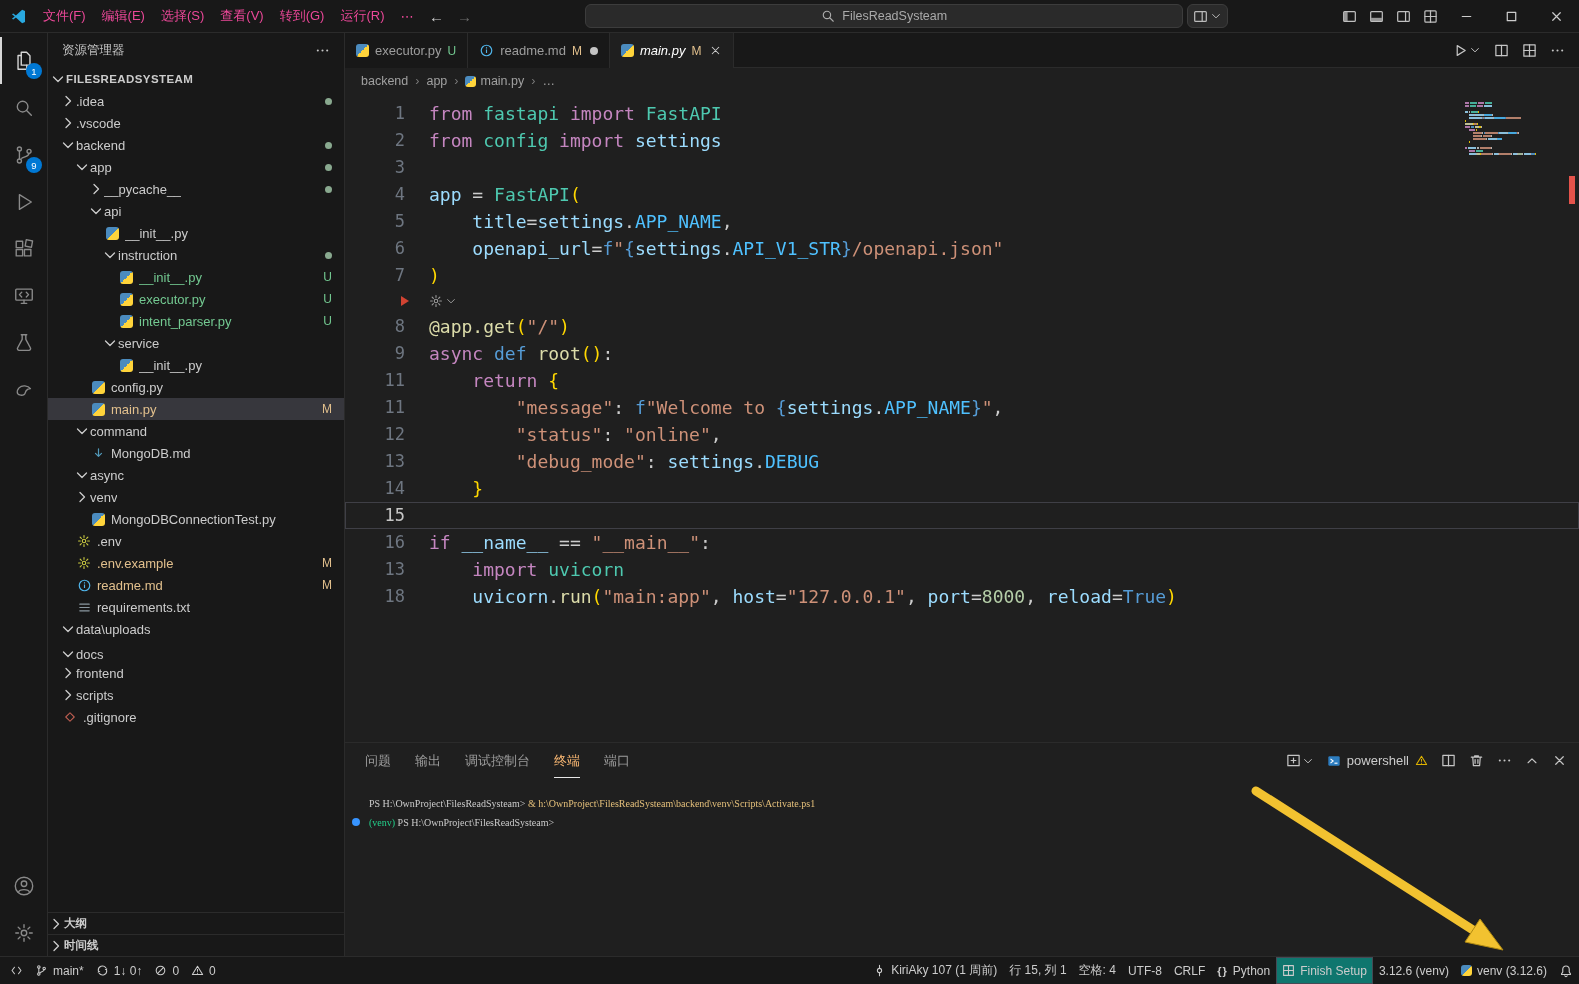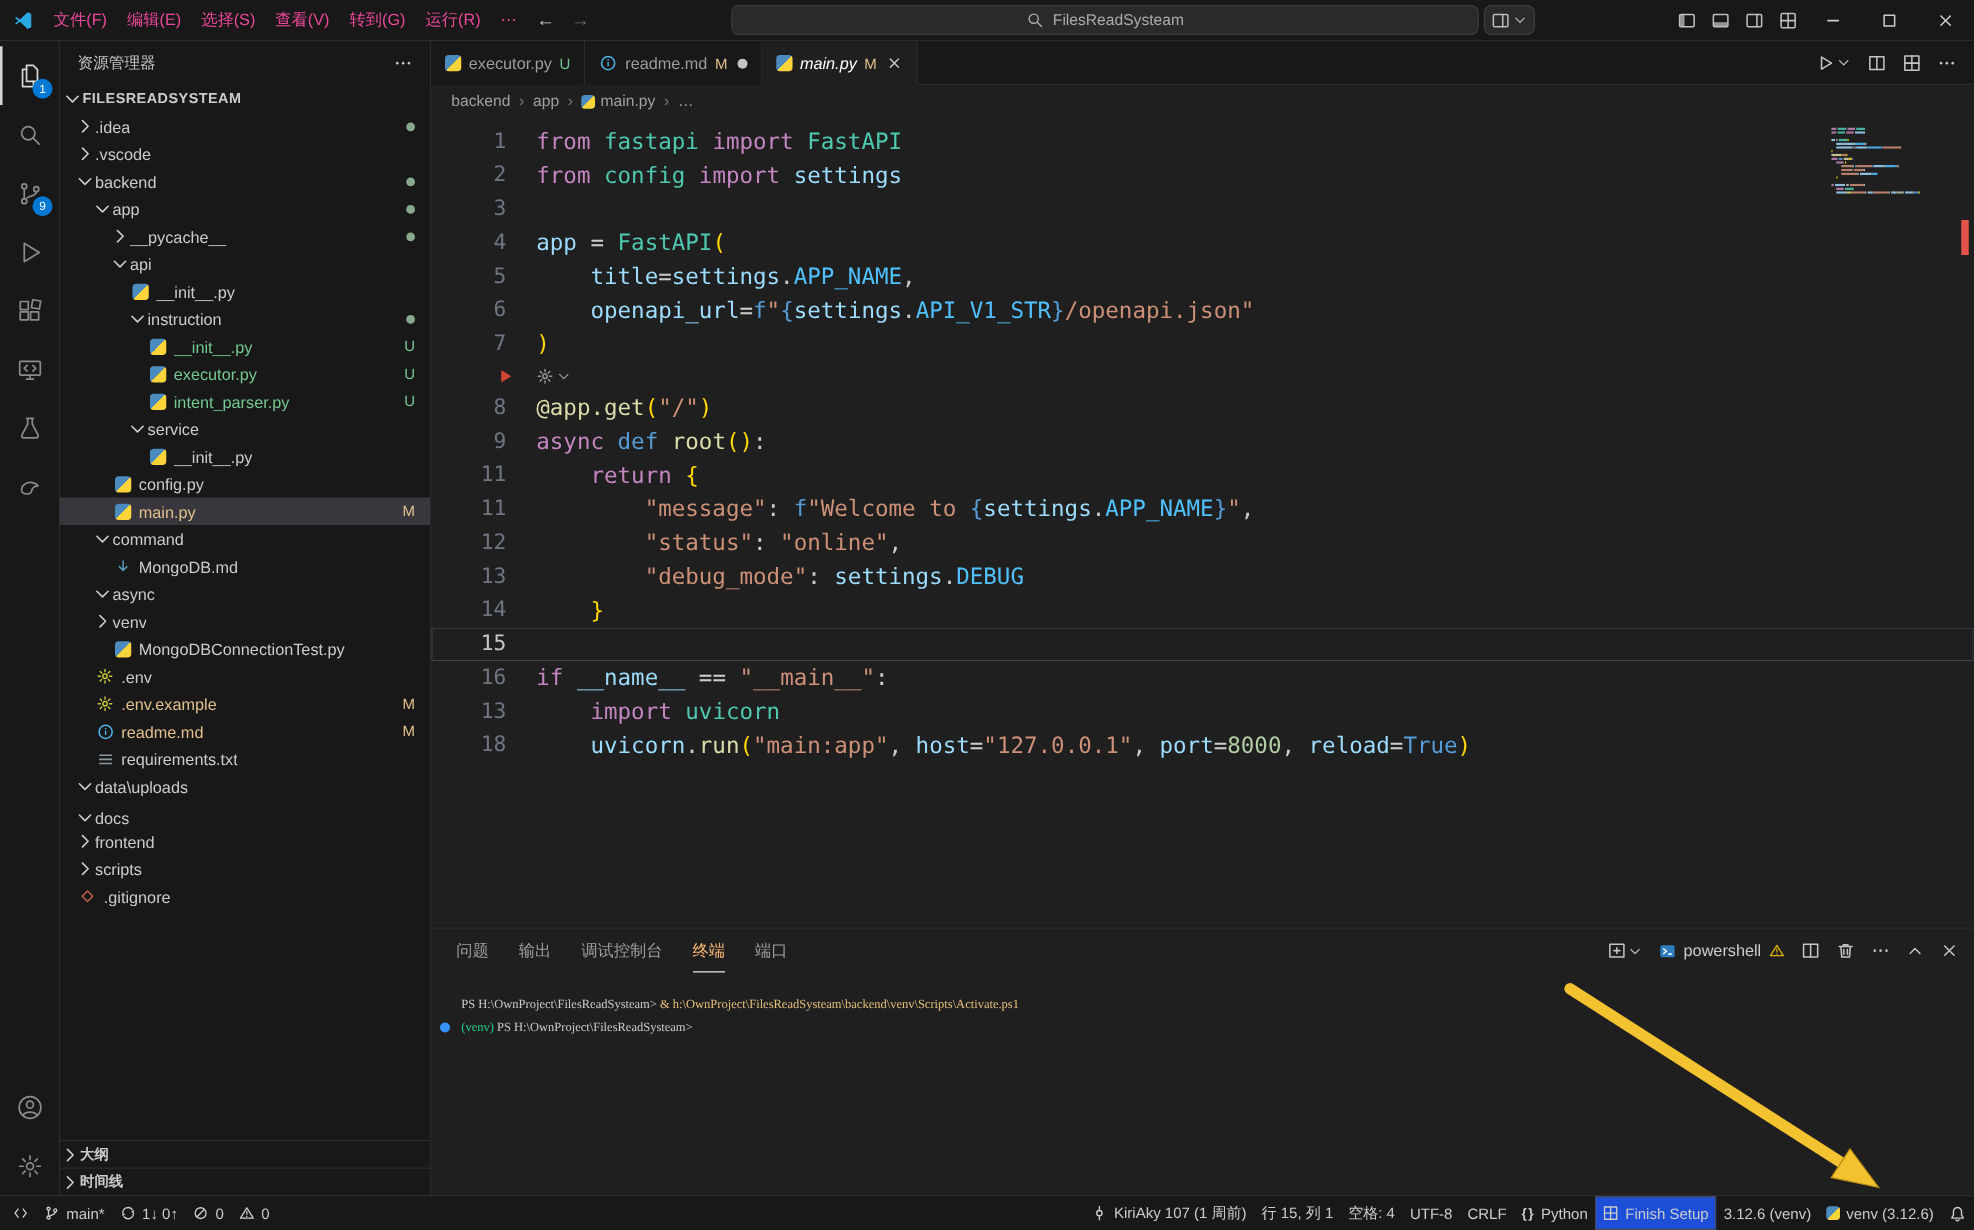--- a/index.html
+++ b/index.html
@@ -90,21 +90,21 @@
   .panel-actions{display:flex;align-items:center;gap:13px;color:#c5c5c5}
   .pwsh{display:flex;align-items:center;gap:6px;color:#cccccc}
   .warn-y{color:#ddb100}
   .terminal{flex:1;padding-top:16px;font-family:Liberation Serif, serif;font-size:10px;line-height:19px;white-space:pre;color:#cccccc}
   .term-line{position:relative;padding-left:24px}
   .term-dec{position:absolute;left:7px;top:5px;width:8px;height:8px;border-radius:50%;background:#3794ff}
   
   .statusbar{height:28px;background:#181818;border-top:1px solid #2b2b2b;display:flex;align-items:center;justify-content:space-between;font-size:12px;color:#cccccc;padding-left:4px}
   .sb-group{display:flex;align-items:center;height:100%}
   .sb-item{display:flex;align-items:center;gap:5px;padding:0 6px;height:100%;white-space:nowrap}
-  .sb-item.hl{background:#1d4ed8;box-shadow:inset 0 0 0 1px #454a55}
+  .sb-item.hl{background:#0f766e;box-shadow:inset 0 0 0 1px #454a55}
   .braces-txt{font-size:11px;font-weight:700;letter-spacing:1px}
   .fi-py{width:13px;height:13px;border-radius:3px;background:linear-gradient(135deg,#4b8bbe 50%,#ffd43b 50%);display:inline-block}
   .fi-py.sm{width:11px;height:11px}
   .annot{position:absolute;inset:0;pointer-events:none;z-index:40}
 </style>
 </head>
 <body>
 
 <header class="titlebar">
   <div class="tb-left">

